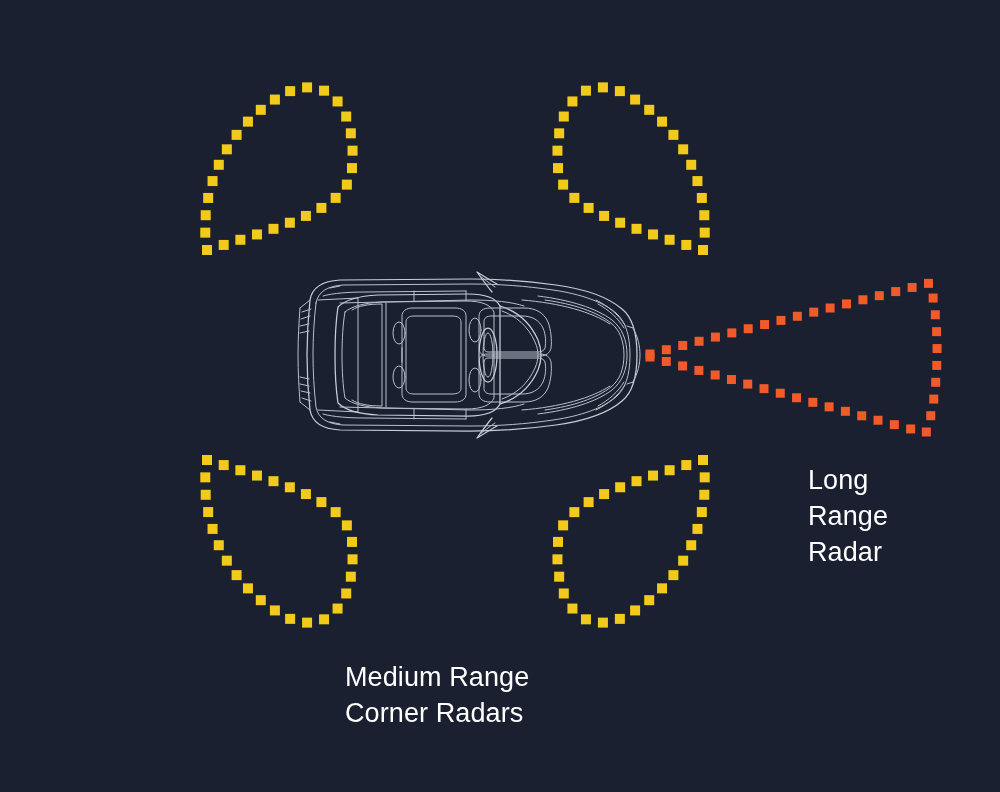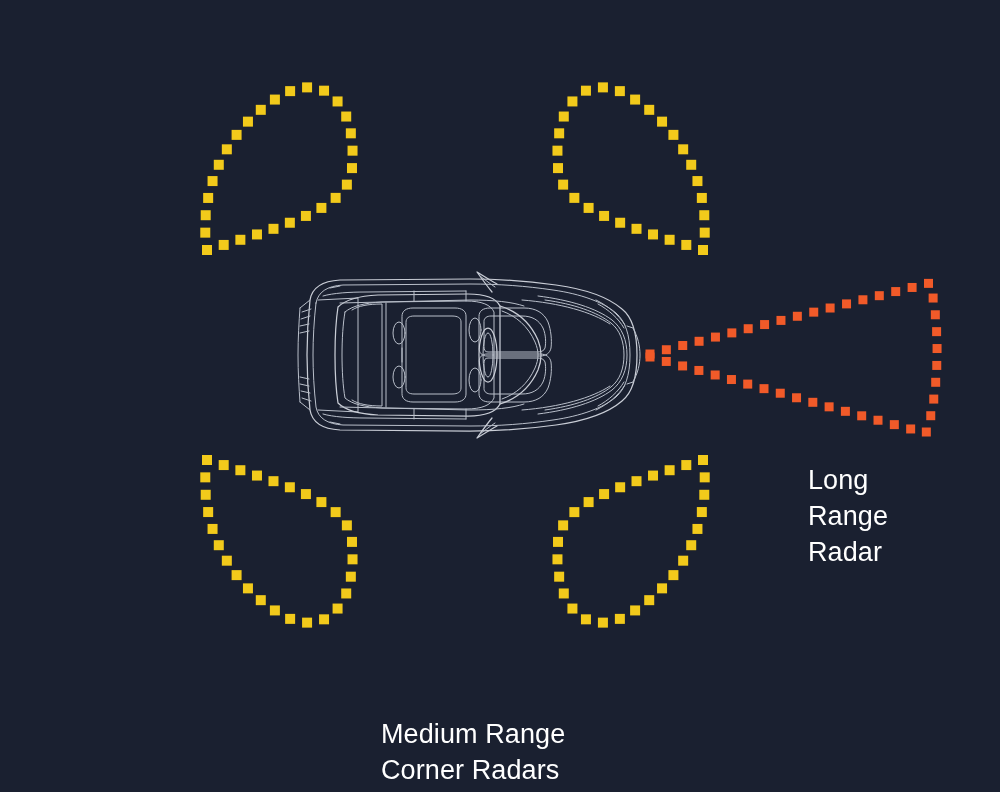--- a/index.html
+++ b/index.html
@@ -36,22 +36,21 @@
     font-weight: 400;
     white-space: pre;
     letter-spacing: 0.1px;
   }
   #label-long-range {
     left: 808px;
     top: 462px;
   }
   #label-medium-range {
     left: 345px;
-    top: 716px;
-    margin-left: 36px;
+    top: 659px;
   }
   .car-line {
     fill: none;
     stroke: #c9cdd6;
     stroke-width: 1.25;
     stroke-linecap: round;
     stroke-linejoin: round;
   }
   .car-line-thin {
     fill: none;

